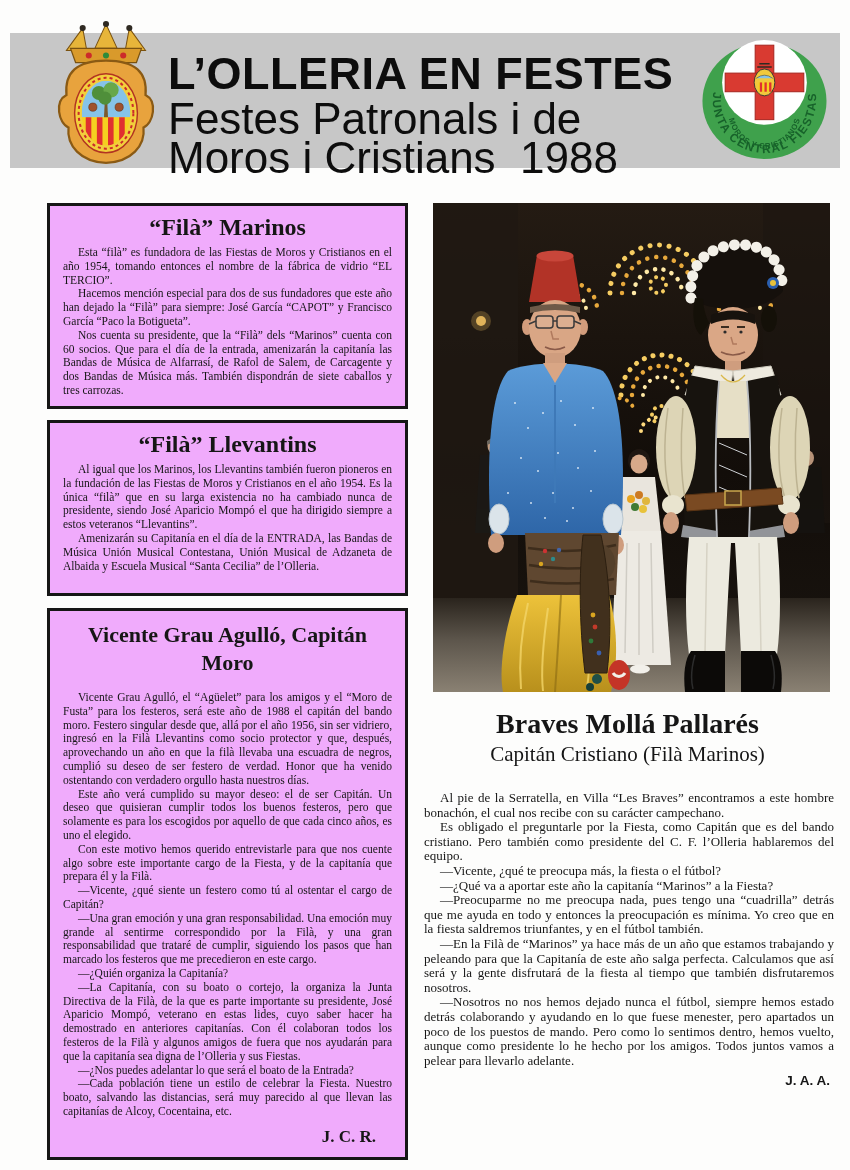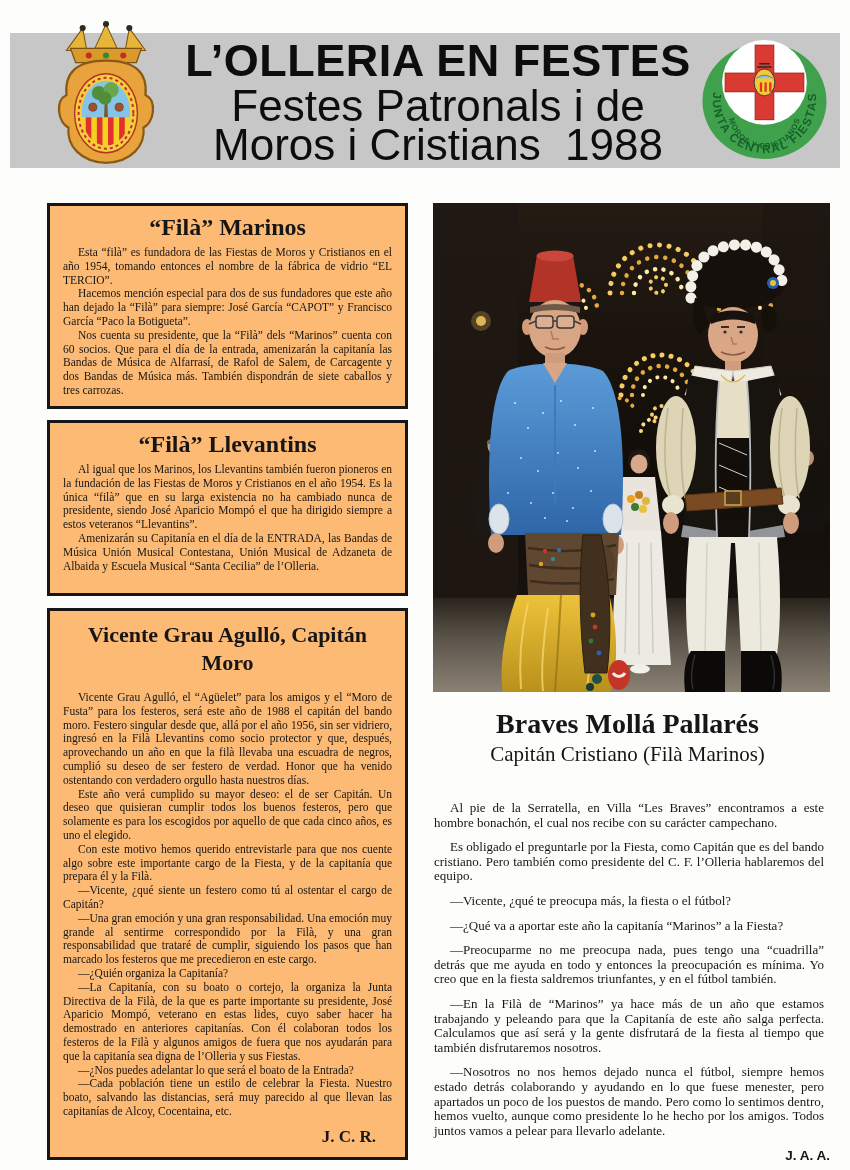--- a/index.html
+++ b/index.html
@@ -6,43 +6,43 @@
   body{
     width:850px;height:1170px;position:relative;overflow:hidden;
     background:#fefefdff;
     font-family:"Liberation Serif", serif;color:#161616;
   }
   .page{position:absolute;inset:0;background:#fdfdfc;}
 
   
   .banner{position:absolute;left:10px;top:33px;width:830px;height:135px;background:#c7c7c7;}
   .crest{position:absolute;left:36px;top:-13px;width:120px;height:150px;}
-  .banner-titles{position:absolute;left:158px;top:3px;width:540px;text-align:center;color:#0d0d0d;}
+  .banner-titles{position:absolute;left:158px;top:16px;width:540px;color:#0d0d0d;}
   .banner-title{font-family:"Liberation Sans",sans-serif;font-weight:bold;font-size:45px;line-height:50px;letter-spacing:.5px;white-space:pre;}
   .banner-sub{font-family:"Liberation Sans",sans-serif;font-size:44px;line-height:39px;white-space:pre;}
   .junta{position:absolute;right:10px;top:6px;width:130px;height:122px;}
 
   
-  .box{position:absolute;left:47px;width:361px;border:3px solid #161616;background:#fdba74;
+  .box{position:absolute;left:47px;width:361px;border:3px solid #161616;background:#f0abfc;
        padding:6px 13px 8px;box-sizing:border-box;}
   #box-marinos{top:203px;min-height:190px;}
   #box-llevantins{top:420px;min-height:176px;}
   #box-moro{top:608px;min-height:552px;}
   .box h2{margin:0 0 4px;text-align:center;font-size:24px;line-height:30px;font-weight:bold;}
   #box-moro h2{font-size:22px;line-height:28px;margin:4px 0 14px;}
   .box p{margin:0;font-size:11.5px;line-height:13.8px;text-align:justify;text-indent:15px;}
   .sig{font-weight:bold;font-size:17px;text-align:right;margin-top:8px;padding-right:16px;}
 
   
   .photo{position:absolute;left:433px;top:203px;width:397px;height:489px;display:block;}
   .r-head{position:absolute;left:420px;top:707px;width:415px;text-align:center;}
   .r-title{margin:0;font-size:28px;line-height:33px;font-weight:bold;}
   .r-sub{margin:1px 0 0;font-size:21px;line-height:26px;font-weight:normal;}
   .r-text{position:absolute;left:424px;top:791px;width:410px;}
-  .r-text p{margin:10px;font-size:13px;line-height:14.6px;text-align:justify;text-indent:16px;}
+  .r-text p{margin:0;font-size:13px;line-height:14.6px;text-align:justify;text-indent:16px;}
   .r-sig{font-weight:bold;font-family:"Liberation Sans",sans-serif;font-size:13.5px;text-align:right;margin-top:5px;padding-right:4px;}
 </style>
 </head>
 <body>
 
 <div class="page">
 
   <div class="banner">
 
     <svg class="crest" viewBox="0 0 118 148" aria-hidden="true">

